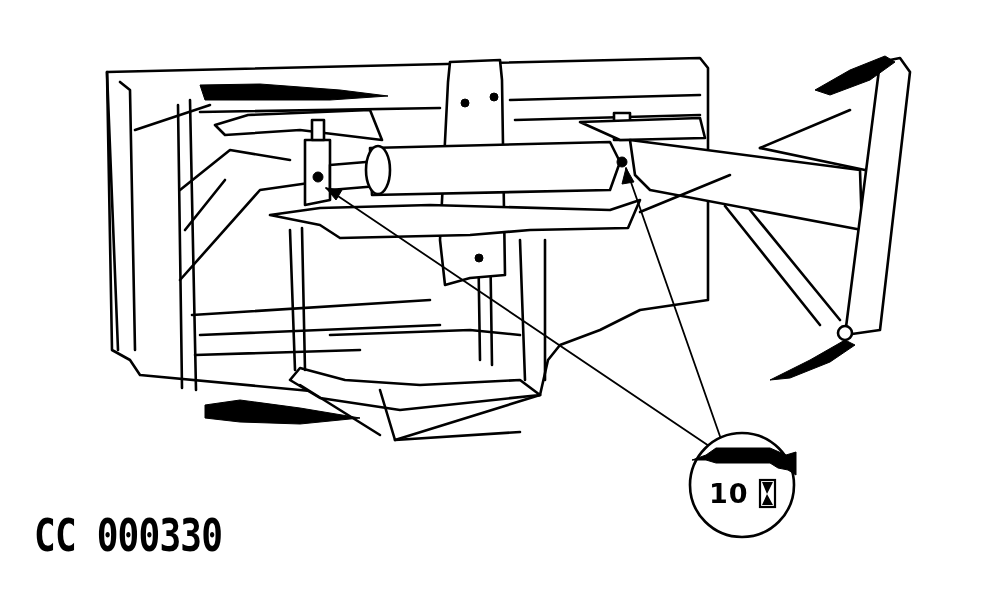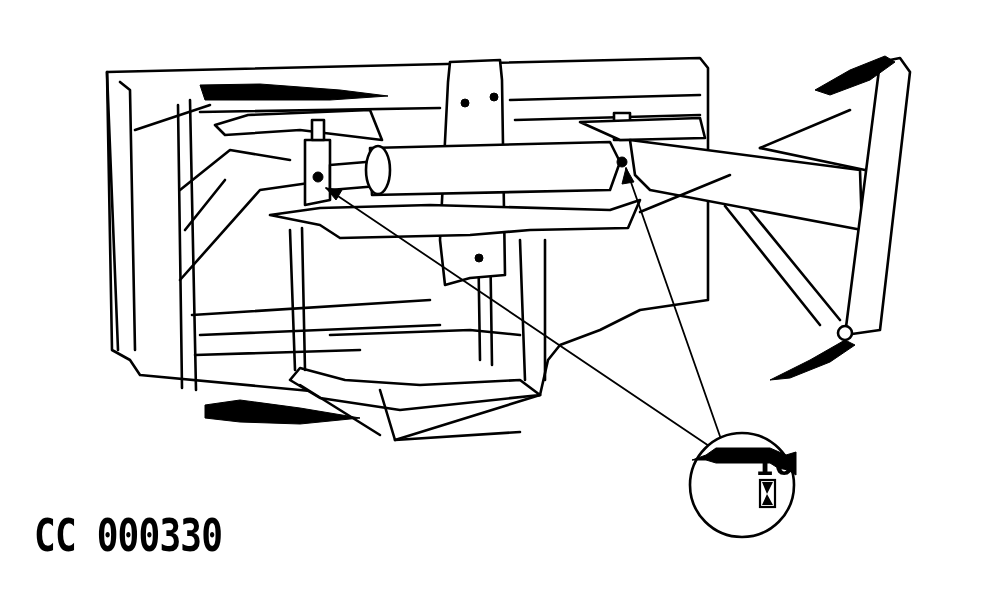--- a/index.html
+++ b/index.html
@@ -3,21 +3,21 @@
 <meta charset="utf-8">
 <style>
   html,body{margin:0;padding:0;background:#ffffff;}
   #stage{position:relative;width:996px;height:598px;background:#ffffff;overflow:hidden;}
   svg{position:absolute;left:0;top:0;}
   .ln{fill:none;stroke:#000;stroke-width:2.6;stroke-linejoin:round;stroke-linecap:round;}
   .th{fill:none;stroke:#000;stroke-width:1.8;stroke-linejoin:round;stroke-linecap:round;}
   .wf{fill:#fff;stroke:#000;stroke-width:2.6;stroke-linejoin:round;}
   .bk{fill:#000;stroke:#000;stroke-width:1;}
   #figure-id{position:absolute;left:34px;top:510px;font-family:"DejaVu Sans Mono","Liberation Mono",monospace;font-weight:bold;font-size:44px;letter-spacing:-1px;color:#000;transform:scaleX(0.82);transform-origin:left top;}
-  #interval-number{position:absolute;left:709px;top:450px;font-family:"DejaVu Sans","Liberation Sans",sans-serif;font-weight:bold;font-size:27px;color:#000;letter-spacing:1px;margin-left:46px;}
+  #interval-number{position:absolute;left:709px;top:478px;font-family:"DejaVu Sans","Liberation Sans",sans-serif;font-weight:bold;font-size:27px;color:#000;letter-spacing:1px;}
 </style>
 </head>
 <body>
 
 <div id="stage">
   <svg width="996" height="598" viewBox="0 0 996 598">
 
     <path class="wf" d="M107 72 L700 58 L708 68 L708 300 L640 310 L600 330 L560 345 L548 360 L540 395 L400 400 L300 390 L140 375 L130 360 L112 350 Z"></path>
     <path class="ln" d="M120 82 L130 90 L135 350"></path>
     <path class="ln" d="M107 72 L118 350"></path>

